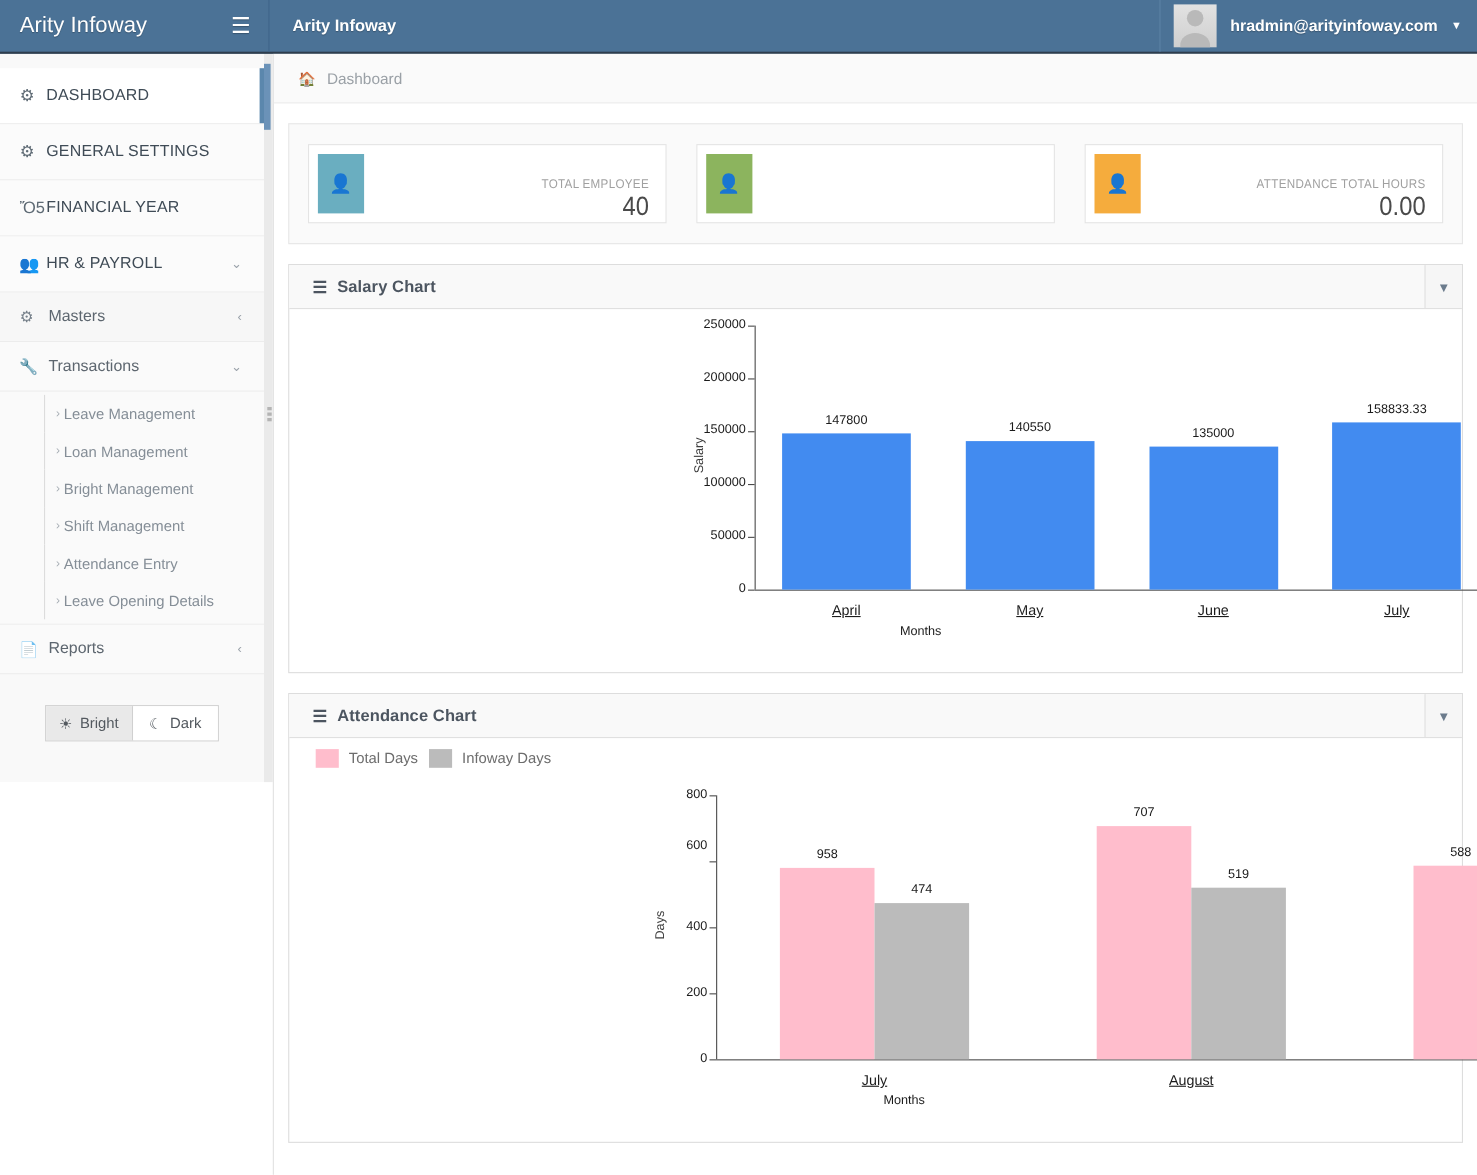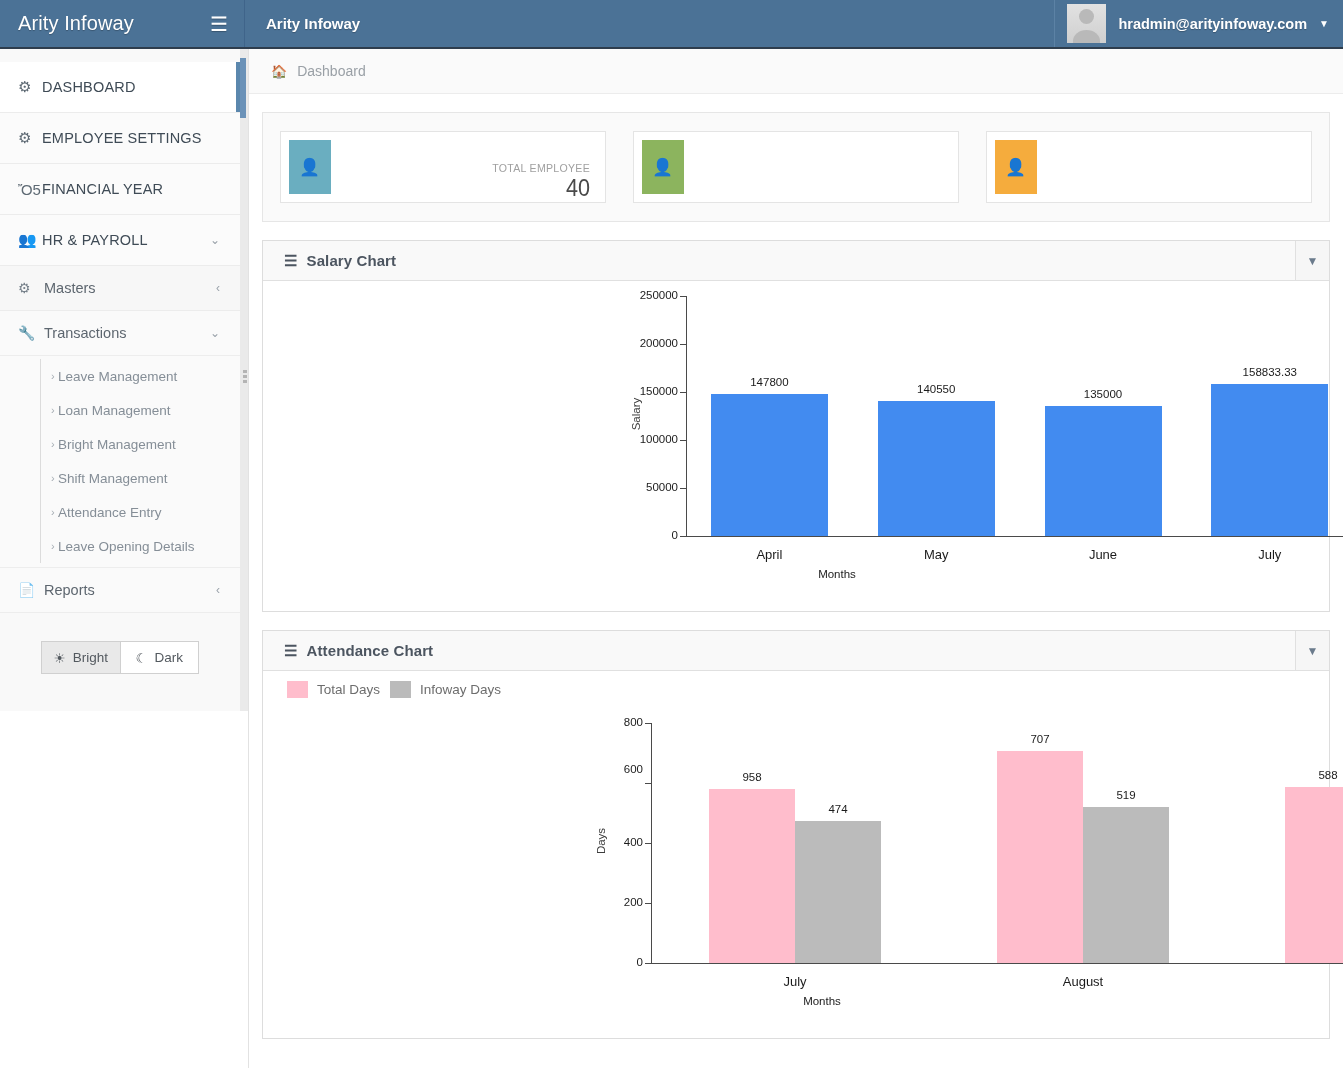--- a/index.html
+++ b/index.html
@@ -232,21 +232,21 @@
   .ytick-mark { position: absolute; height: 1px; background: #4a4a4a; }
   .axis-v { position: absolute; width: 1px; background: #4a4a4a; }
   .axis-h { position: absolute; height: 1px; background: #4a4a4a; }
   .bar { position: absolute; bottom: 0; }
   .bar-label {
     position: absolute; color: #1b1b1b; font-size: 11.5px;
     text-align: center; line-height: 1;
   }
   .xtick-label {
     position: absolute; color: #1b1b1b; font-size: 13px;
-    text-align: center; line-height: 1;
+    text-align: center; line-height: 1; text-decoration: underline;
   }
   .xaxis-title {
     position: absolute; color: #1b1b1b; font-size: 11.5px;
     text-align: center; line-height: 1;
   }
   .legend { position: absolute; display: flex; align-items: center; gap: 10px; }
   .legend-item { display: flex; align-items: center; gap: 9px; }
   .legend-swatch { width: 21px; height: 17px; }
   .legend-text { font-size: 13.5px; color: #6d6d6d; }
 </style>
@@ -269,21 +269,21 @@
 <div id="sidebar">
   <div id="sidebar-top-strip"></div>
   <div id="sidebar-nav">
       <div class="nav-top active">
         <span class="ic">⚙</span>
         <span class="lb">DASHBOARD</span>
         <span class="car"></span>
       </div>
       <div class="nav-top">
         <span class="ic">⚙</span>
-        <span class="lb">EMPLOYEE SETTINGS</span>
+        <span class="lb">GENERAL SETTINGS</span>
         <span class="car"></span>
       </div>
       <div class="nav-top">
         <span class="ic">Ὄ5</span>
         <span class="lb">FINANCIAL YEAR</span>
         <span class="car"></span>
       </div>
       <div class="nav-top">
         <span class="ic">👥</span>
         <span class="lb">HR &amp; PAYROLL</span>
@@ -360,20 +360,24 @@
         <span class="stat-body">
           <span class="stat-label">TOTAL EMPLOYEE</span>
           <span class="stat-value">40</span>
         </span>
       </div>
       <div class="stat-card">
         <span class="stat-icon" style="background:#8cb45e">👤</span>
       </div>
       <div class="stat-card">
         <span class="stat-icon" style="background:#f5ac3d">👤</span>
+        <span class="stat-body">
+          <span class="stat-label">ATTENDANCE TOTAL HOURS</span>
+          <span class="stat-value">0.00</span>
+        </span>
       </div>
     </div>
 
   <div class="panel">
     <div class="panel-head">
       <span class="panel-title">
         <span>☰</span>
         <span>Salary Chart</span>
       </span>
       <span class="panel-collapse">▼</span>

